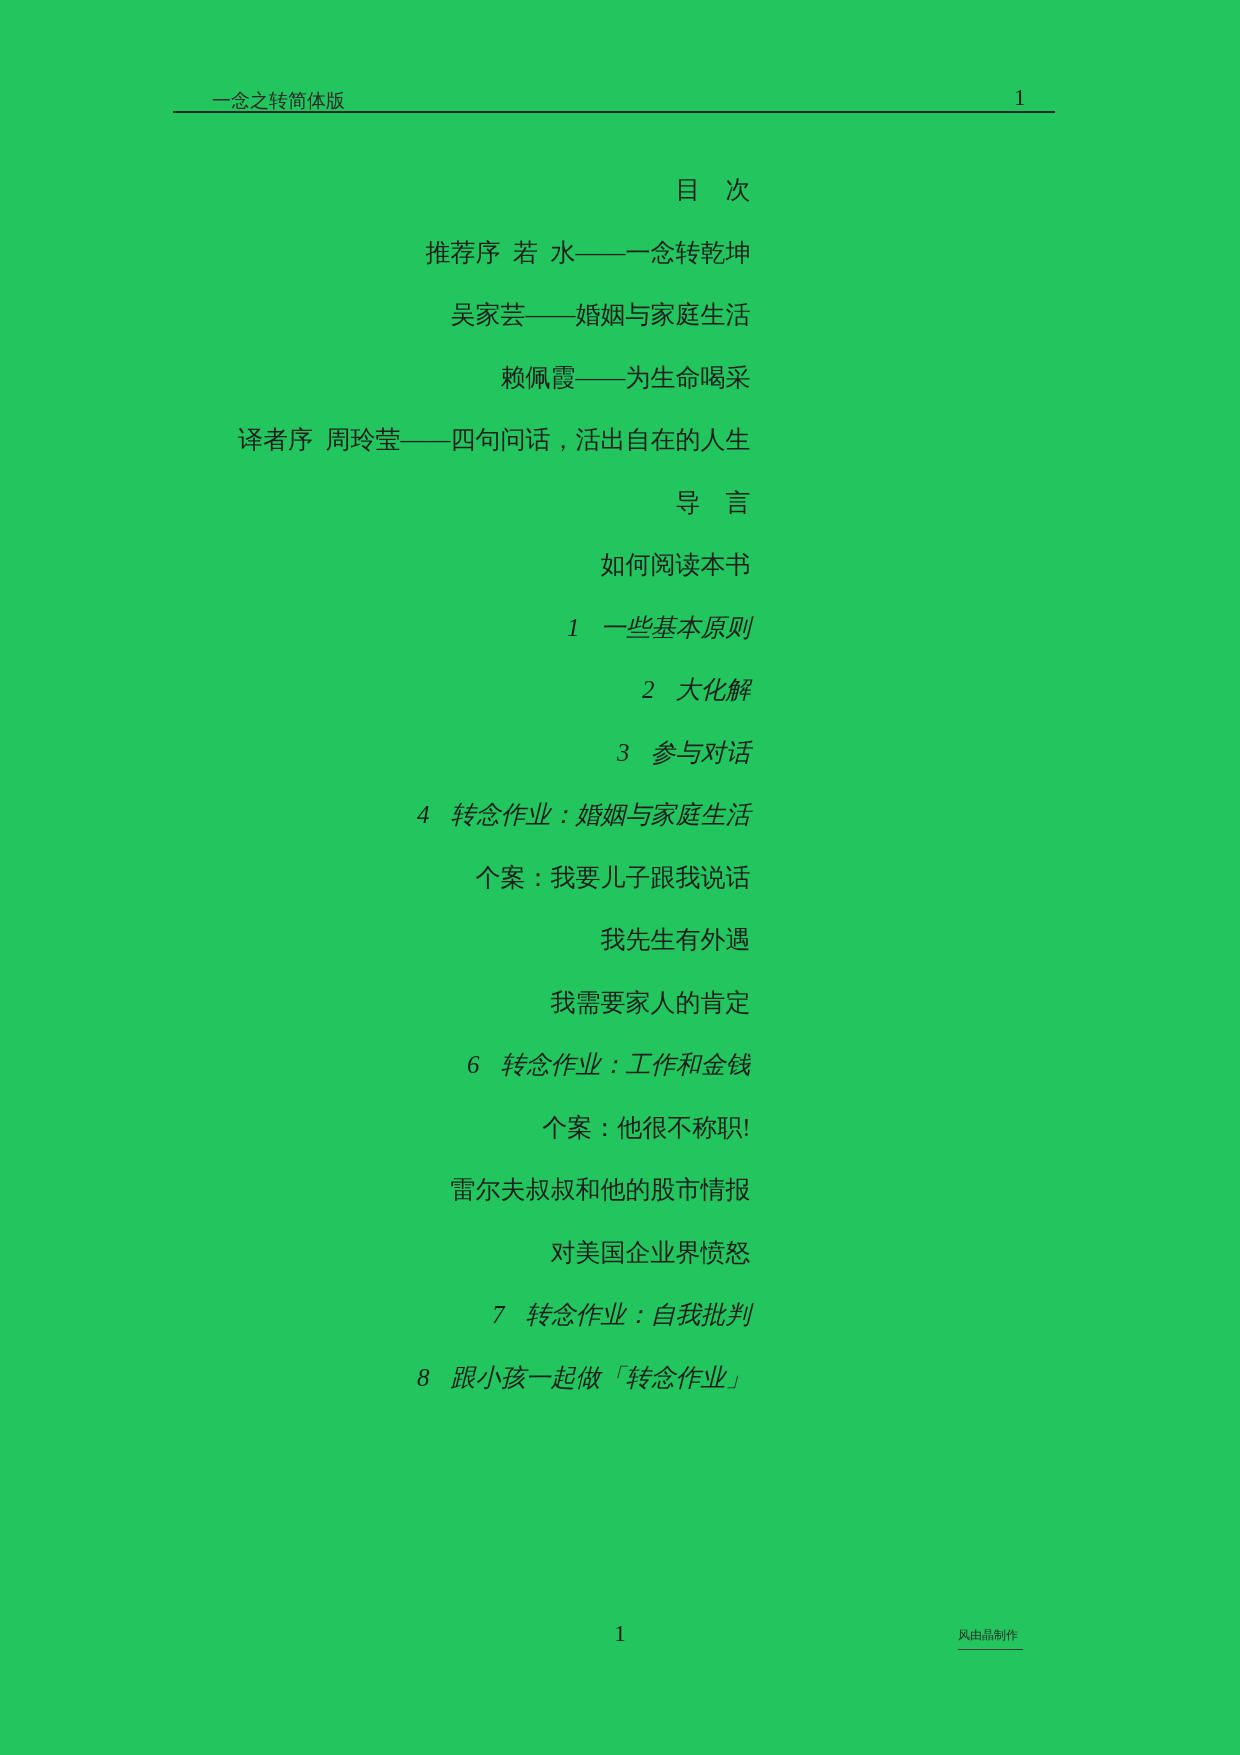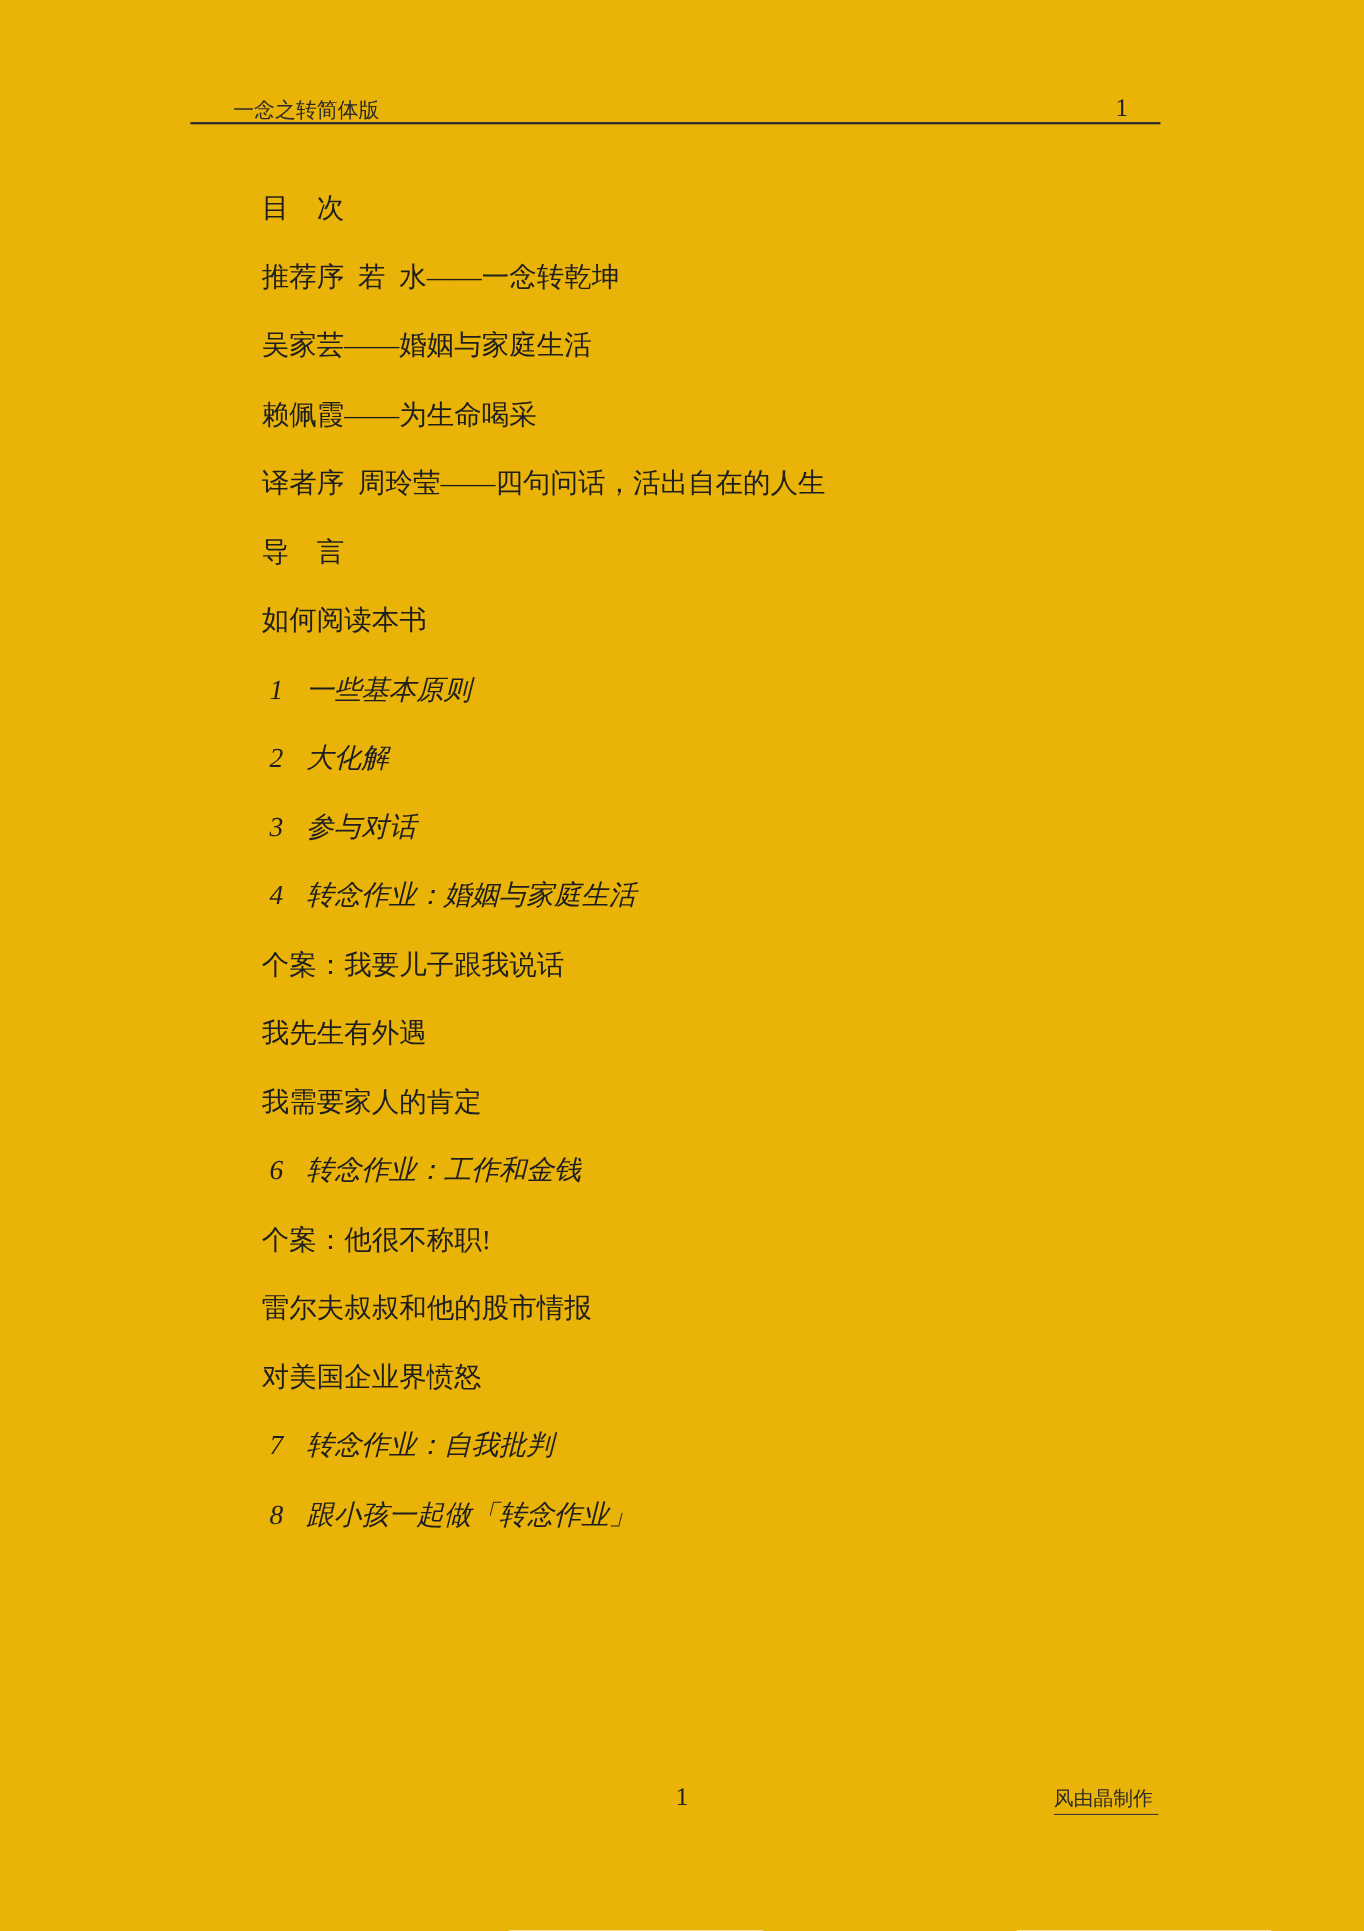--- a/index.html
+++ b/index.html
@@ -1,19 +1,19 @@
 <!DOCTYPE html>
 <html><head>
 <meta charset="utf-8">
 <style>
   html,body { margin:0; padding:0; background:#ffffff; }
   .page {
     position:relative;
     width:1240px; height:1755px;
-    background:#eab308;
+    background:#22c55e;
     font-family:"Liberation Serif","DejaVu Serif",serif;
     color:#222222;
     overflow:hidden;
   }
   
   .header-title {
     position:absolute; left:212px; top:90px;
     font-size:19px; line-height:21px; color:#2a2a2a;
     white-space:pre;
   }
@@ -22,39 +22,39 @@
     font-size:23px; line-height:25px; color:#1e1e1e;
   }
   .header-rule {
     position:absolute; left:173px; top:111px;
     width:882px; height:0;
     border-top:2px solid #2a2a2a;
   }
   
   .toc {
     position:absolute; left:238px; top:174px;
-    display:flex; flex-direction:column; gap:30.5px;
+    display:flex; flex-direction:column; gap:30.5px;align-items:flex-end;
   }
   .toc-line {
     font-size:25px; line-height:32px;
     color:#1e1e1e; white-space:pre;
   }
   .toc-line.numbered { padding-left:7px;font-style:italic; }
   .toc-line .num {
     display:inline-block; margin-right:21px;
   }
   
   .footer-pagenum {
     position:absolute; left:0; right:0; top:1621px;
     text-align:center;
     font-size:23px; line-height:26px; color:#1e1e1e;
   }
   .footer-credit {
     position:absolute; left:958px; top:1624px;
-    font-size:18px; line-height:22px; color:#2a2a2a;
+    font-size:12px; line-height:22px; color:#2a2a2a;
     border-bottom:1px solid #3a3a3a;
     padding-bottom:3px; padding-right:5px;
     white-space:pre;
   }
 </style>
 </head>
 <body>
 
 <div class="page">
 

